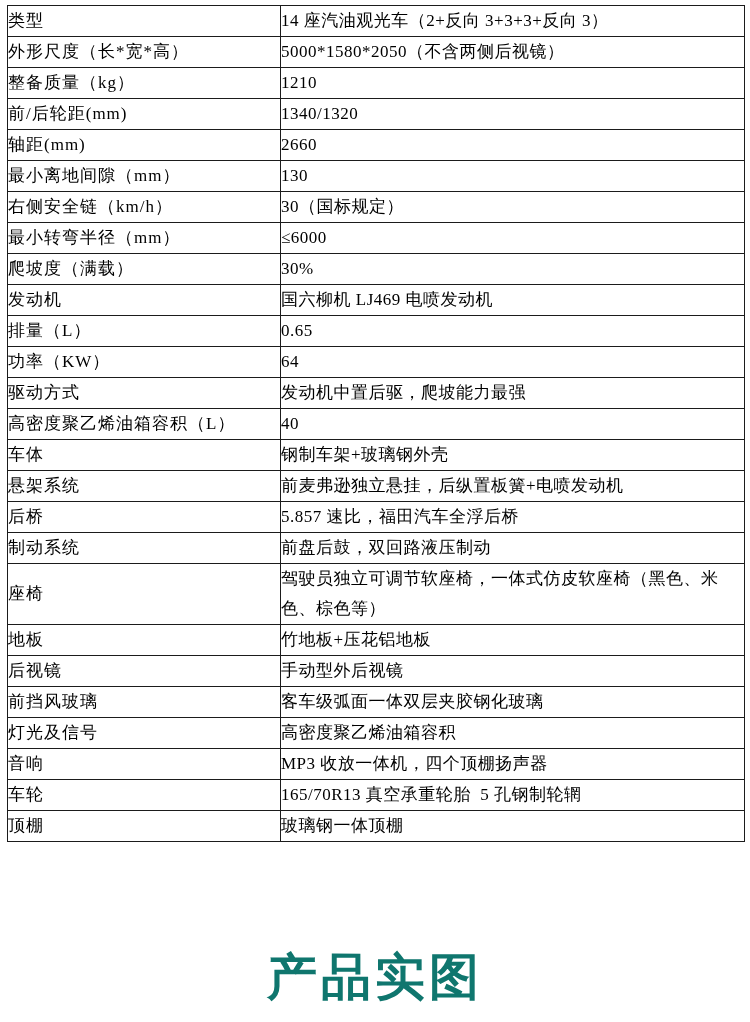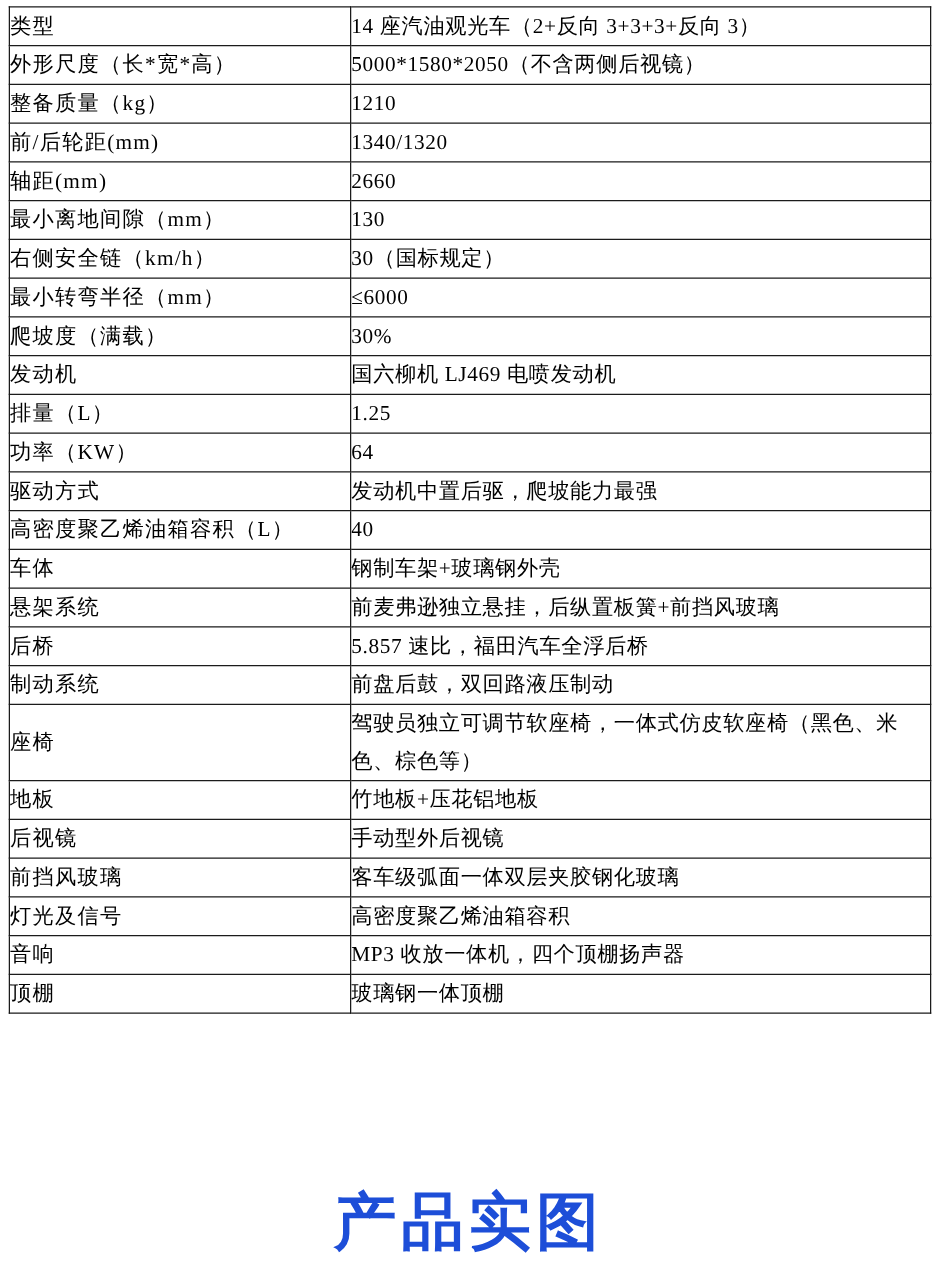--- a/index.html
+++ b/index.html
@@ -47,21 +47,21 @@
   .section-title {
     position: absolute;
     left: 0;
     right: 0;
     top: 944px;
     text-align: center;
     font-family: "DejaVu Sans", "Liberation Sans", sans-serif;
     font-weight: 700;
     font-size: 50px;
     letter-spacing: 4px;
-    color: #1d4ed8;
+    color: #0f766e;
   }
 </style>
 </head>
 <body>
 
 <div class="page">
 
   <table class="spec">
     <colgroup>
       <col style="width:273px">
@@ -103,41 +103,41 @@
         <tr>
     <td class="label-cell">爬坡度（满载）</td>
     <td class="value-cell">30%</td>
   </tr>
         <tr>
     <td class="label-cell">发动机</td>
     <td class="value-cell">国六柳机 LJ469 电喷发动机</td>
   </tr>
         <tr>
     <td class="label-cell">排量（L）</td>
-    <td class="value-cell">1.25</td>
+    <td class="value-cell">0.65</td>
   </tr>
         <tr>
     <td class="label-cell">功率（KW）</td>
     <td class="value-cell">64</td>
   </tr>
         <tr>
     <td class="label-cell">驱动方式</td>
     <td class="value-cell">发动机中置后驱，爬坡能力最强</td>
   </tr>
         <tr>
     <td class="label-cell">高密度聚乙烯油箱容积（L）</td>
     <td class="value-cell">40</td>
   </tr>
         <tr>
     <td class="label-cell">车体</td>
     <td class="value-cell">钢制车架+玻璃钢外壳</td>
   </tr>
         <tr>
     <td class="label-cell">悬架系统</td>
-    <td class="value-cell">前麦弗逊独立悬挂，后纵置板簧+前挡风玻璃</td>
+    <td class="value-cell">前麦弗逊独立悬挂，后纵置板簧+电喷发动机</td>
   </tr>
         <tr>
     <td class="label-cell">后桥</td>
     <td class="value-cell">5.857 速比，福田汽车全浮后桥</td>
   </tr>
         <tr>
     <td class="label-cell">制动系统</td>
     <td class="value-cell">前盘后鼓，双回路液压制动</td>
   </tr>
         <tr>
@@ -158,20 +158,24 @@
   </tr>
         <tr>
     <td class="label-cell">灯光及信号</td>
     <td class="value-cell">高密度聚乙烯油箱容积</td>
   </tr>
         <tr>
     <td class="label-cell">音响</td>
     <td class="value-cell">MP3 收放一体机，四个顶棚扬声器</td>
   </tr>
         <tr>
+    <td class="label-cell">车轮</td>
+    <td class="value-cell">165/70R13 真空承重轮胎  5 孔钢制轮辋</td>
+  </tr>
+        <tr>
     <td class="label-cell">顶棚</td>
     <td class="value-cell">玻璃钢一体顶棚</td>
   </tr>
       </tbody>
   </table>
 
   <div class="section-title">产品实图</div>
 
 </div>
 

